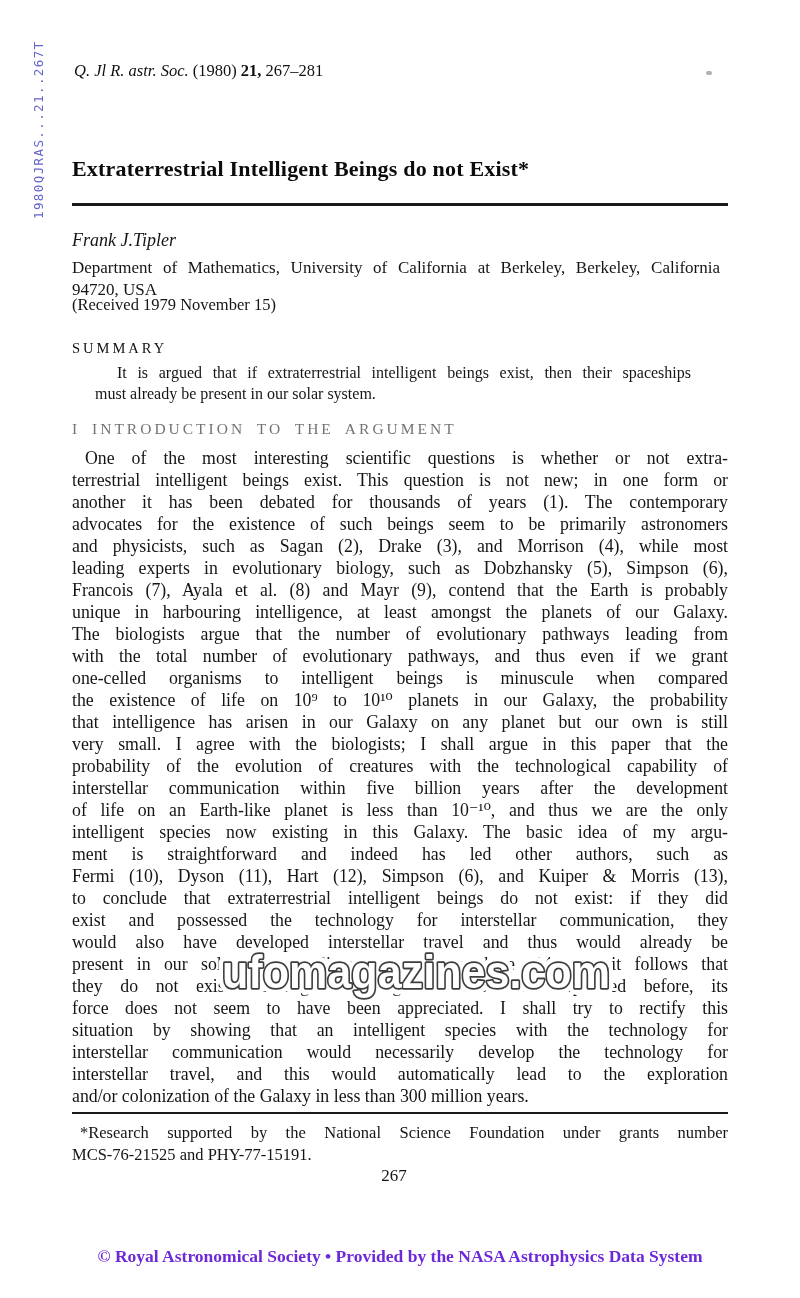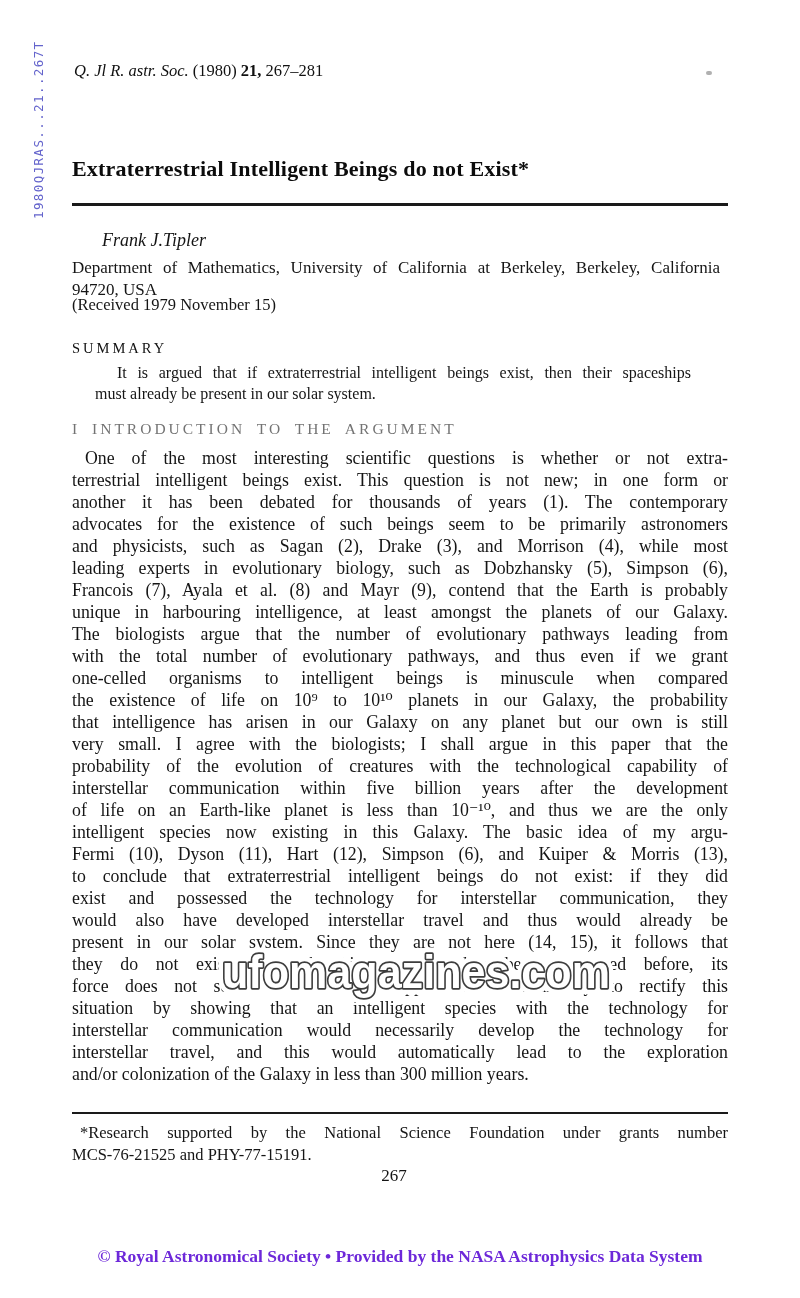--- a/index.html
+++ b/index.html
@@ -49,21 +49,20 @@
   }
   .rule { position: absolute; left: 72px; width: 656px; background: #1a1a1a; }
   .title-rule { top: 203px; height: 3px; }
   .foot-rule { top: 1112px; height: 2px; }
 
   .author {
     position: absolute;
     left: 72px; top: 230px;
     font-style: italic;
     font-size: 18px;
-    margin-left: 30px;
   }
   .affil {
     position: absolute;
     left: 72px; top: 257px;
     width: 648px;
     font-size: 17px;
     line-height: 22px;
     font-family: Liberation Serif, serif;
   }
   .received {
@@ -201,20 +200,21 @@
     <div class="jline">The biologists argue that the number of evolutionary pathways leading from</div>
     <div class="jline">with the total number of evolutionary pathways, and thus even if we grant</div>
     <div class="jline">one-celled organisms to intelligent beings is minuscule when compared</div>
     <div class="jline">the existence of life on 10⁹ to 10¹⁰ planets in our Galaxy, the probability</div>
     <div class="jline">that intelligence has arisen in our Galaxy on any planet but our own is still</div>
     <div class="jline">very small. I agree with the biologists; I shall argue in this paper that the</div>
     <div class="jline">probability of the evolution of creatures with the technological capability of</div>
     <div class="jline">interstellar communication within five billion years after the development</div>
     <div class="jline">of life on an Earth-like planet is less than 10⁻¹⁰, and thus we are the only</div>
     <div class="jline">intelligent species now existing in this Galaxy. The basic idea of my argu-</div>
+    <div class="jline">ment is straightforward and indeed has led other authors, such as</div>
     <div class="jline">Fermi (10), Dyson (11), Hart (12), Simpson (6), and Kuiper &amp; Morris (13),</div>
     <div class="jline">to conclude that extraterrestrial intelligent beings do not exist: if they did</div>
     <div class="jline">exist and possessed the technology for interstellar communication, they</div>
     <div class="jline">would also have developed interstellar travel and thus would already be</div>
     <div class="jline">present in our solar system. Since they are not here (14, 15), it follows that</div>
     <div class="jline">they do not exist. Although this argument has been expressed before, its</div>
     <div class="jline">force does not seem to have been appreciated. I shall try to rectify this</div>
     <div class="jline">situation by showing that an intelligent species with the technology for</div>
     <div class="jline">interstellar communication would necessarily develop the technology for</div>
     <div class="jline">interstellar travel, and this would automatically lead to the exploration</div>

